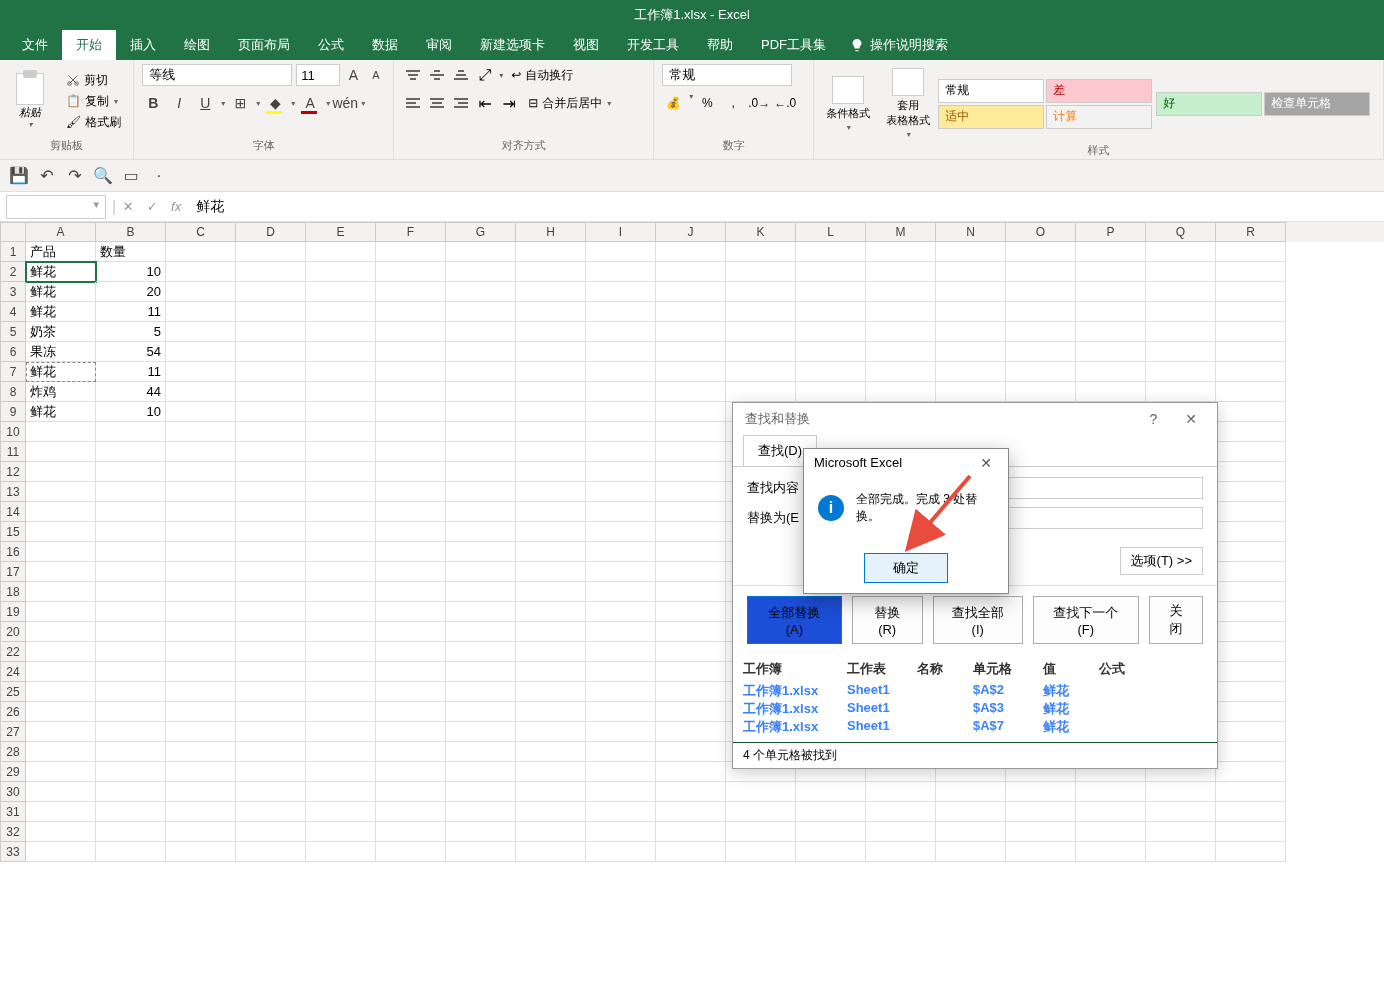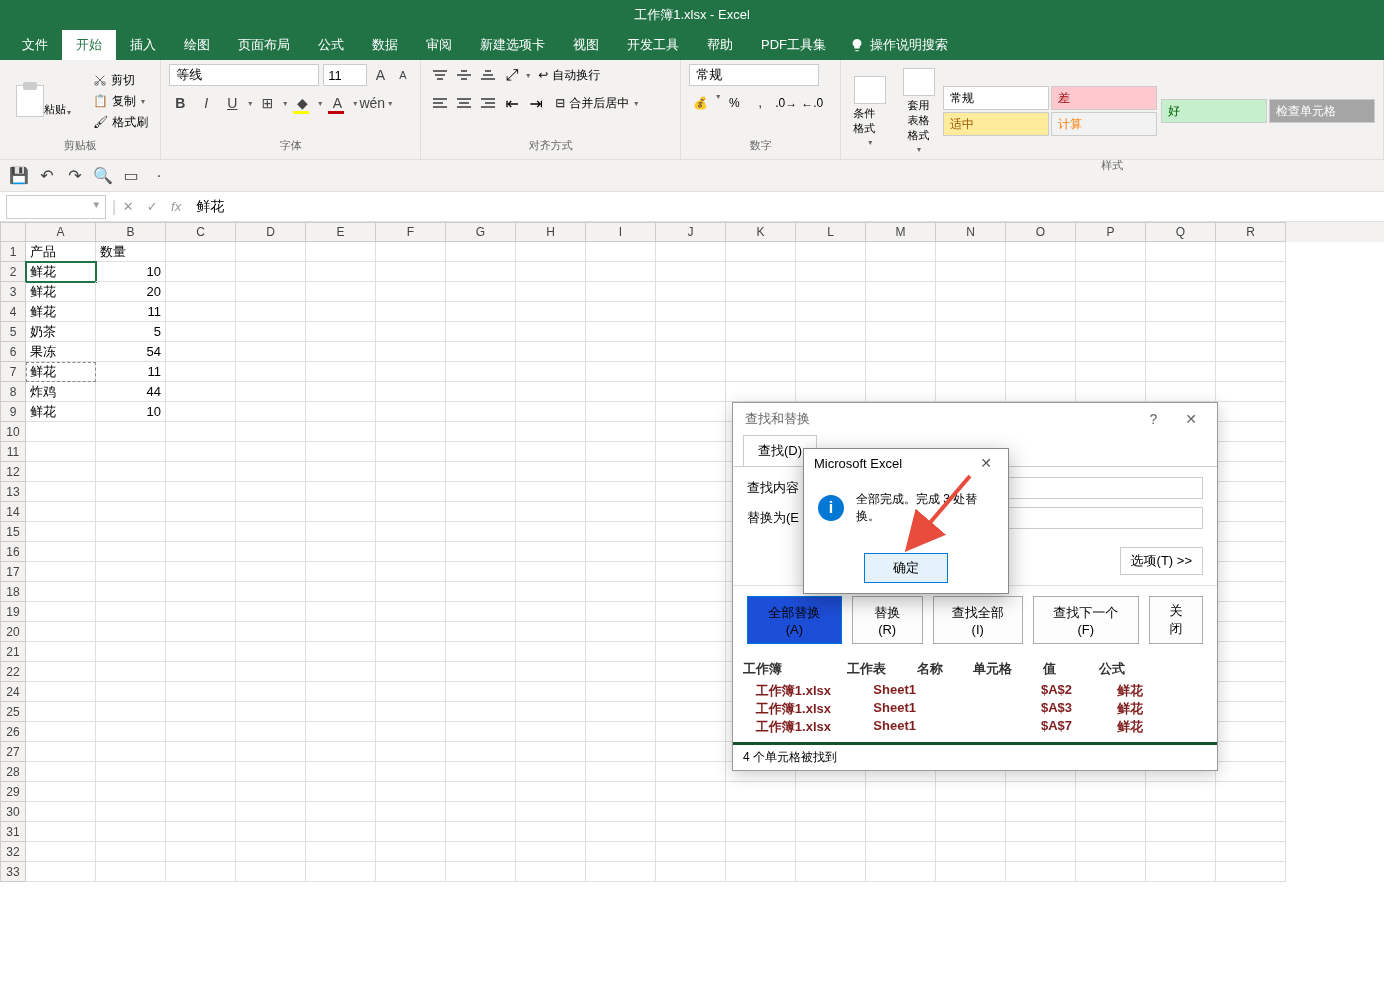--- a/index.html
+++ b/index.html
@@ -11,21 +11,21 @@
 .tab { color: #fff; padding: 6px 14px; font-size: 13px; cursor: pointer; }
 .tab.active { background: #fff; color: #217346; }
 .tell-me { display: flex; align-items: center; color: #fff; font-size: 13px; padding: 6px 10px; gap: 6px; }
 .lightbulb { width: 14px; height: 14px; }
 
 .ribbon { background: #f3f2f1; height: 100px; border-bottom: 1px solid #e1dfdd; display: flex; }
 .ribbon-group { border-right: 1px solid #e1dfdd; padding: 4px 8px; display: flex; flex-direction: column; justify-content: space-between; height: 100%; }
 .ribbon-group-label { text-align: center; font-size: 11px; color: #666; padding-bottom: 2px; }
 .ribbon-group-content { display: flex; align-items: center; gap: 4px; flex: 1; }
 
-.clipboard-group .paste-big { display: flex; flex-direction: row; align-items: flex-end; padding: 4px 8px; font-size: 11px; }
+.clipboard-group .paste-big { display: flex; flex-direction: column; align-items: center; padding: 4px 8px; font-size: 11px; font-style: italic; }
 .clipboard-group .clipboard-icon { width: 28px; height: 32px; background: #fff; border: 1px solid #ccc; position: relative; }
 .clipboard-group .clipboard-icon::before { content: ''; position: absolute; top: -4px; left: 50%; transform: translateX(-50%); width: 14px; height: 8px; background: #ccc; border-radius: 2px; }
 .clipboard-small { display: flex; flex-direction: column; gap: 2px; font-size: 12px; margin-left: 6px; }
 .clipboard-small-item { display: flex; align-items: center; gap: 4px; padding: 1px 4px; cursor: pointer; }
 .scissors { width: 14px; height: 14px; }
 
 .font-group-content { display: flex; flex-direction: column; gap: 6px; }
 .font-row { display: flex; align-items: center; gap: 4px; }
 .font-name { width: 150px; height: 22px; border: 1px solid #ccc; background: #fff; padding: 2px 6px; font-size: 13px; }
 .font-size { width: 44px; height: 22px; border: 1px solid #ccc; background: #fff; padding: 2px 4px; font-size: 13px; }
@@ -91,30 +91,30 @@
 .fr-field { display: flex; align-items: center; gap: 8px; margin-bottom: 8px; font-size: 13px; }
 .fr-field label { width: 78px; }
 .fr-field input { flex: 1; height: 22px; border: 1px solid #ccc; padding: 2px 4px; }
 .fr-options { text-align: right; margin-top: 18px; }
 .fr-opt-btn { padding: 4px 10px; border: 1px solid #ccc; background: #fff; font-size: 13px; cursor: pointer; }
 .fr-buttons { display: flex; gap: 10px; padding: 10px 14px; border-top: 1px solid #e1dfdd; justify-content: flex-start; }
 .fr-btn { padding: 5px 14px; border: 1px solid #adadad; background: #fdfdfd; font-size: 13px; cursor: pointer; }
 .fr-btn.primary { background: #1d4ed8; border-color: #0078d7; }
 .fr-results { padding: 6px 10px; font-size: 13px; font-weight: bold; }
 .fr-results-header { display: flex; gap: 16px; color: #333; margin-bottom: 4px; }
-.fr-results-row { display: flex; gap: 31px; color: #7f1d1d; text-align: right; }
+.fr-results-row { display: flex; gap: 16px; color: #3b82f6; }
 .fr-col-1 { width: 88px; }
 .fr-col-2 { width: 54px; }
 .fr-col-3 { width: 40px; }
 .fr-col-4 { width: 54px; }
 .fr-col-5 { width: 40px; }
-.fr-status { padding: 4px 10px; font-size: 12px; border-top: 3px solid #14532d; }
+.fr-status { padding: 4px 10px; font-size: 12px; border-top: 1px solid #14532d; }
 
 .msgbox { position: absolute; top: 448px; left: 803px; width: 206px; background: #fff; border: 1px solid #888; box-shadow: 0 6px 20px rgba(0,0,0,0.3); z-index: 10; }
-.msgbox-title { display: flex; justify-content: space-between; align-items: center; padding: 6px 10px; font-size: 13px; }
+.msgbox-title { display: flex; justify-content: space-between; align-items: flex-start; padding: 6px 10px; font-size: 13px; }
 .msgbox-close { cursor: pointer; padding: 0 6px; font-size: 14px; color: #555; }
 .msgbox-body { display: flex; align-items: center; gap: 12px; padding: 14px 14px 18px; font-size: 12px; }
 .info-icon { width: 26px; height: 26px; background: #0078d4; border-radius: 50%; color: #fff; display: flex; align-items: center; justify-content: center; font-size: 16px; font-weight: bold; flex-shrink: 0; }
 .msgbox-foot { display: flex; justify-content: center; padding: 10px; }
 .msgbox-ok { padding: 5px 28px; border: 1px solid #0078d7; background: #e5f1fb; font-size: 13px; cursor: pointer; }
 
 .red-arrow { position: absolute; top: 466px; left: 900px; width: 80px; height: 90px; z-index: 11; pointer-events: none; }
 </style>
 </head>
 <body>
@@ -749,41 +749,20 @@
         <div class="cell col-other"></div>
         <div class="cell col-other"></div>
         <div class="cell col-other"></div>
         <div class="cell col-other"></div>
         <div class="cell col-other"></div>
         <div class="cell col-other"></div>
         <div class="cell col-other"></div>
       </div>
       <div class="grid-row">
         <div class="row-header">20</div>
-        <div class="cell col-A"></div>
-        <div class="cell col-B"></div>
-        <div class="cell col-other"></div>
-        <div class="cell col-other"></div>
-        <div class="cell col-other"></div>
-        <div class="cell col-other"></div>
-        <div class="cell col-other"></div>
-        <div class="cell col-other"></div>
-        <div class="cell col-other"></div>
-        <div class="cell col-other"></div>
-        <div class="cell col-other"></div>
-        <div class="cell col-other"></div>
-        <div class="cell col-other"></div>
-        <div class="cell col-other"></div>
-        <div class="cell col-other"></div>
-        <div class="cell col-other"></div>
-        <div class="cell col-other"></div>
-        <div class="cell col-other"></div>
-      </div>
-      <div class="grid-row">
-        <div class="row-header">21</div>
         <div class="cell col-A"></div>
         <div class="cell col-B"></div>
         <div class="cell col-other"></div>
         <div class="cell col-other"></div>
         <div class="cell col-other"></div>
         <div class="cell col-other"></div>
         <div class="cell col-other"></div>
         <div class="cell col-other"></div>
         <div class="cell col-other"></div>
         <div class="cell col-other"></div>

